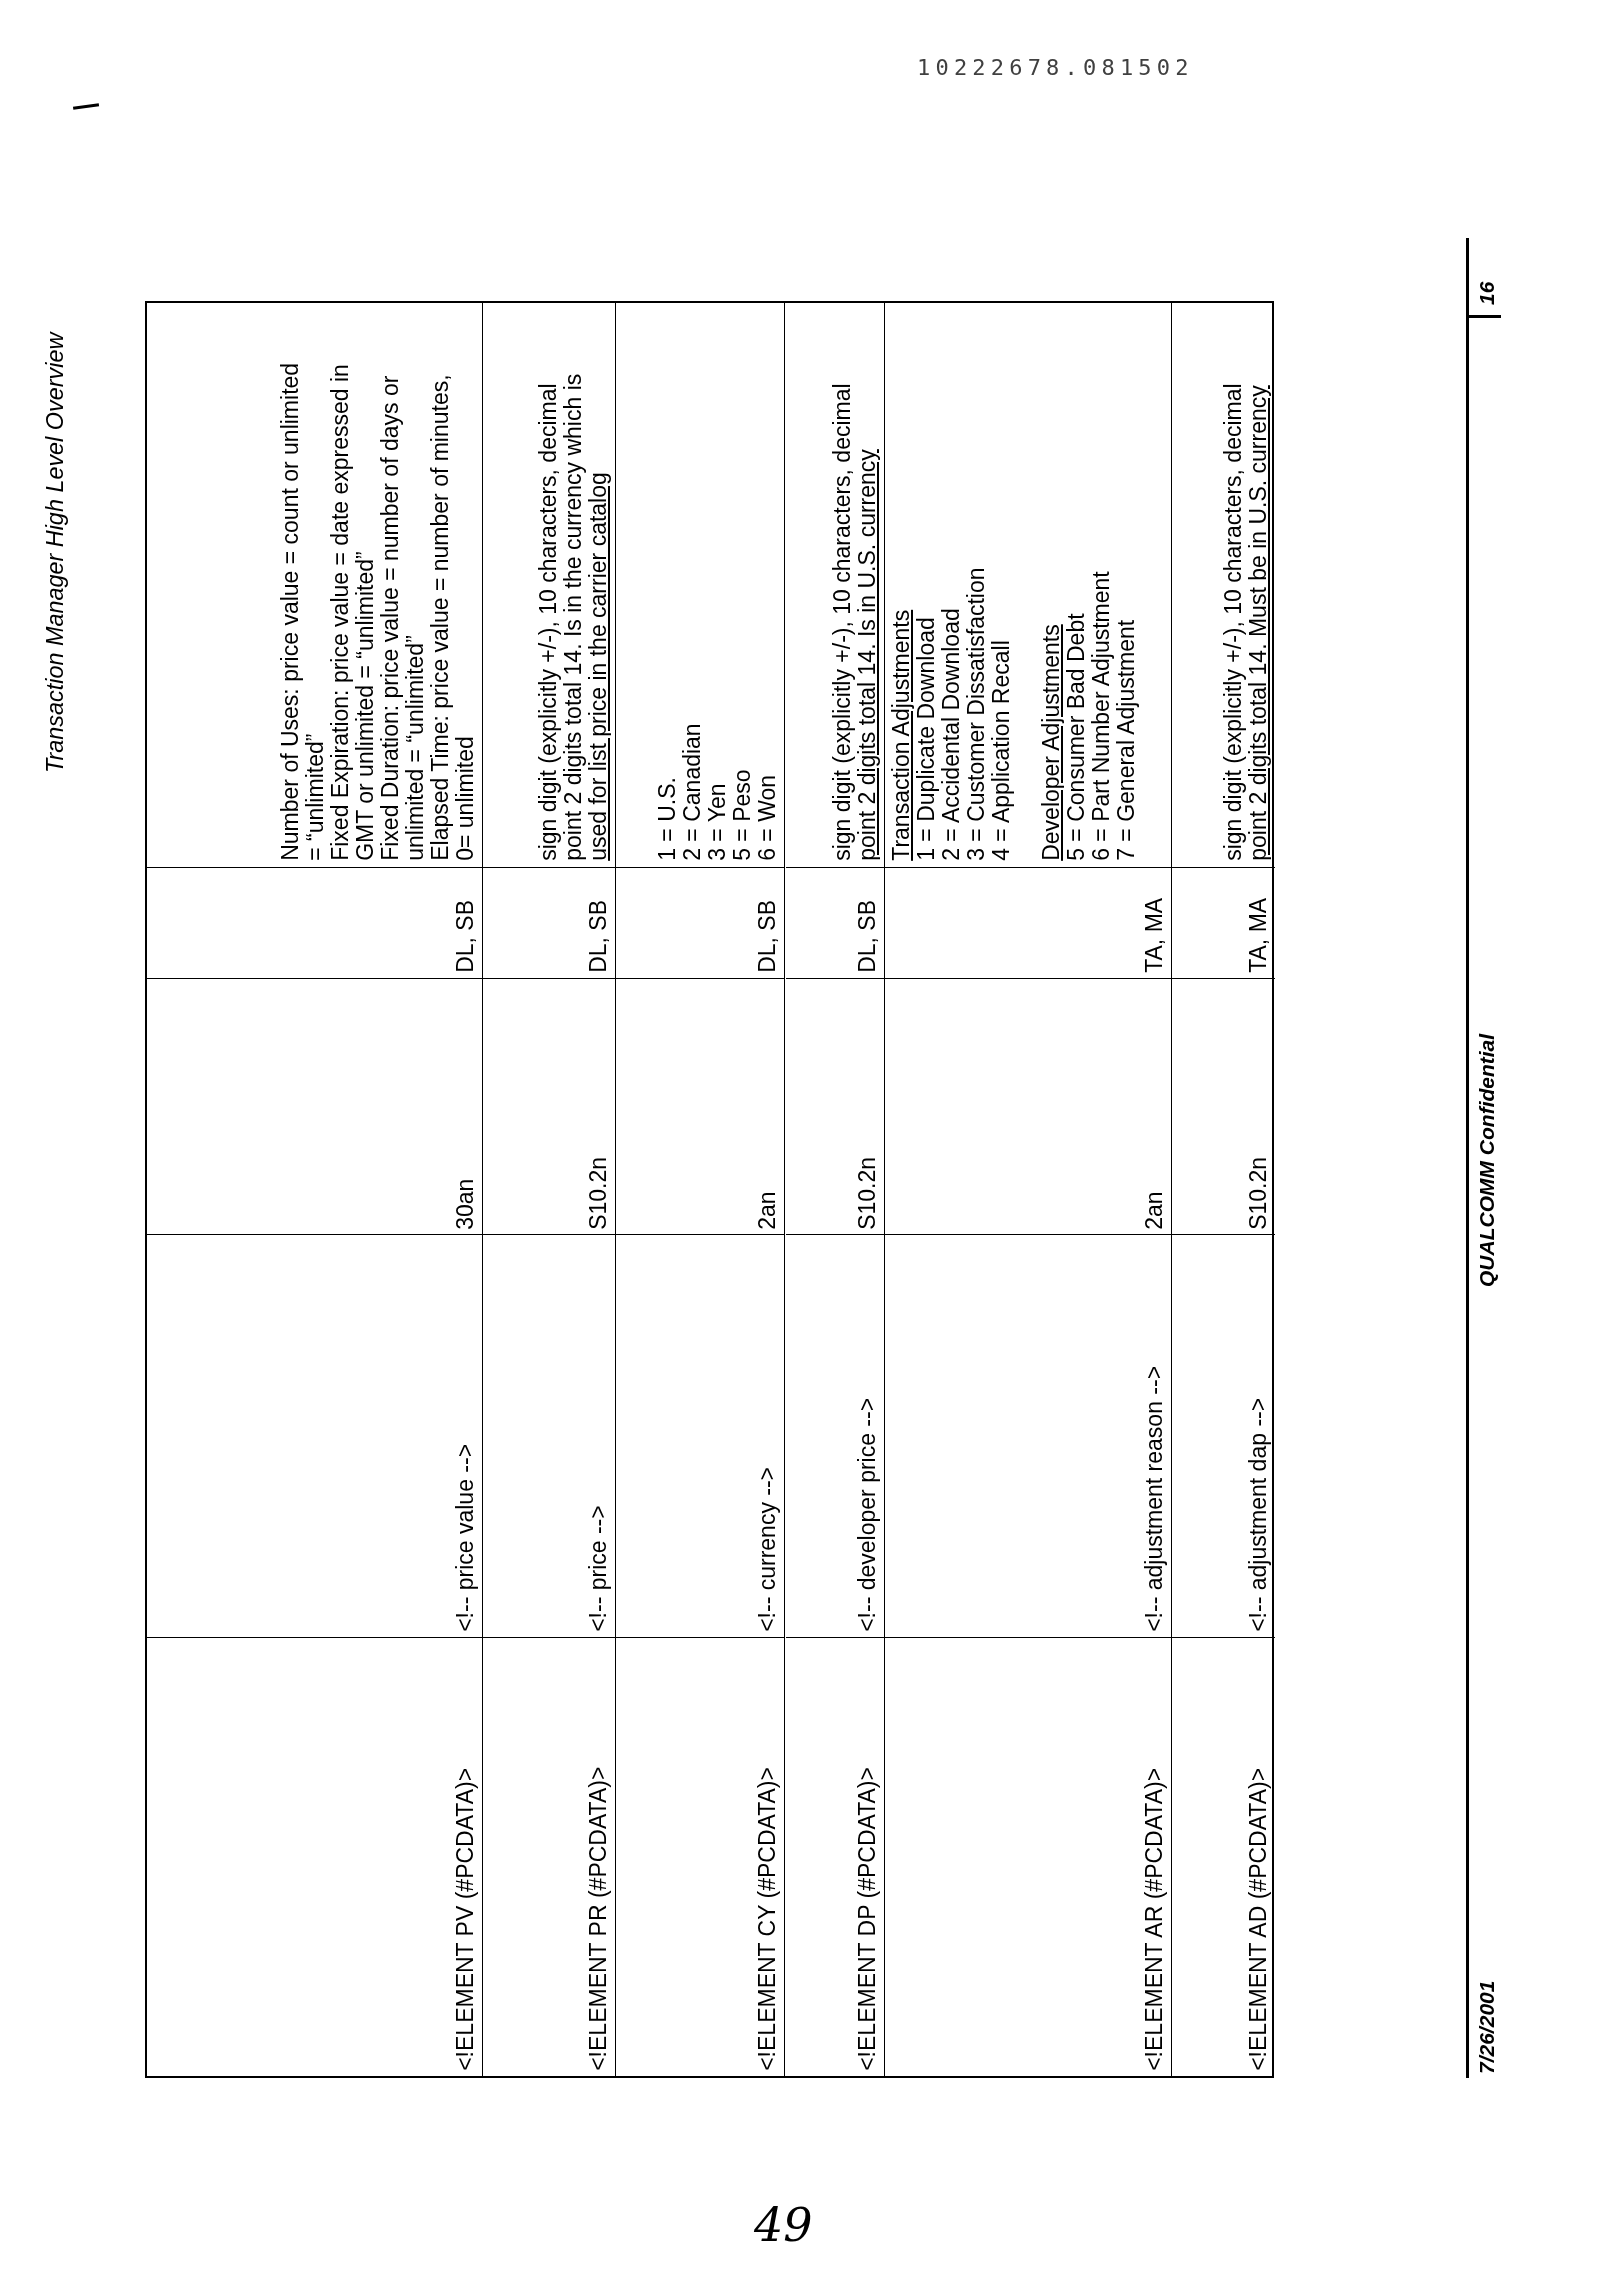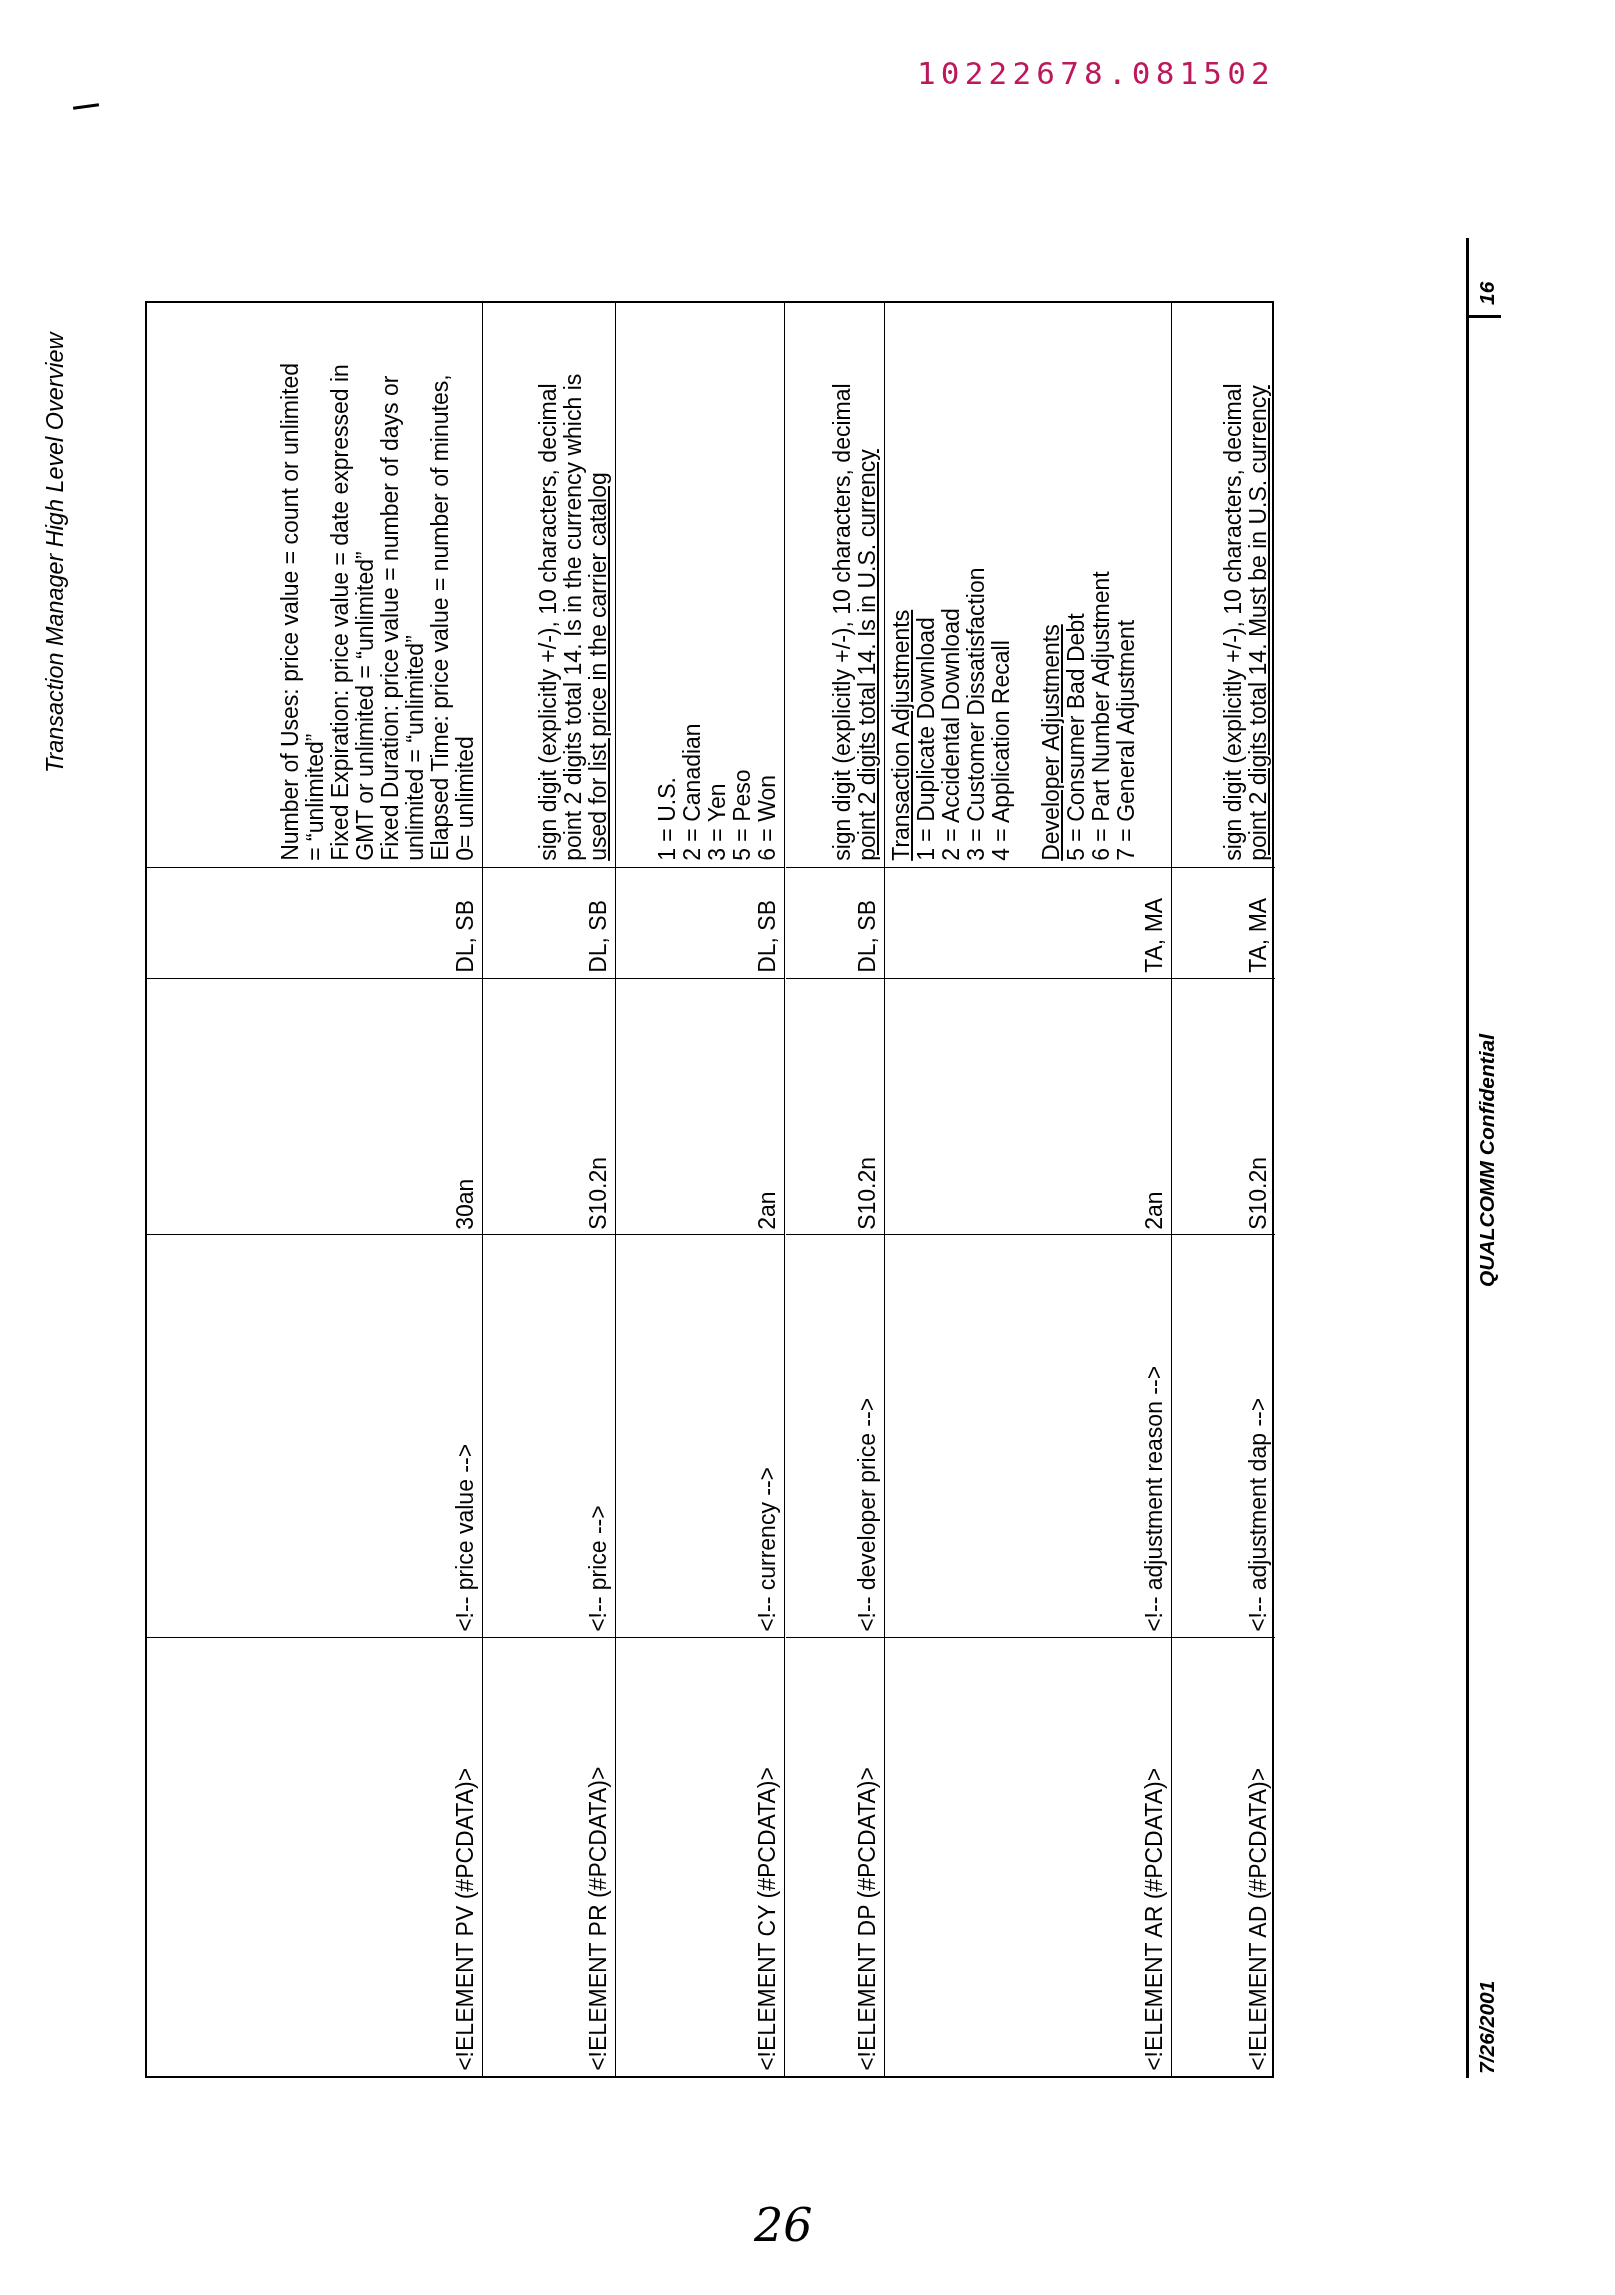--- a/index.html
+++ b/index.html
@@ -52,30 +52,30 @@
   .footer-conf { position:absolute; left:1008px; top:1475px; font-size:21px; font-weight:bold; font-style:italic; }
   .footer-page { position:absolute; left:1990px; top:1475px; font-size:21px; font-weight:bold; font-style:italic; }
   .page-num-rule { position:absolute; left:1977px; top:1468px; width:2.6px; height:33px; background:#000; }
 
   .handwritten {
     position:absolute; left:754px; top:2198px;
     font-family:"DejaVu Serif", serif; font-style:italic; font-size:46px;
   }
   .id-stamp {
     position:absolute; left:917px; top:55px;
-    font-family:"DejaVu Sans Mono", monospace; font-size:31px; letter-spacing:5.2px; color:#be185d;
+    font-family:"DejaVu Sans Mono", monospace; font-size:22px; letter-spacing:5.2px; color:#404040;
   }
   .scan-mark { position:absolute; left:73px; top:105px; width:26px; height:2.6px; background:#000; transform:rotate(-8deg); }
 </style>
 </head>
 <body>
 
 <div class="scan-mark"></div>
 <div class="id-stamp">10222678.081502</div>
-<div class="handwritten">26</div>
+<div class="handwritten">49</div>
 
 <div class="page">
   <div class="header-title" style="left:1522px;top:42px;">Transaction Manager High Level Overview</div>
 
   <div class="tbl">
 
     <div class="row" style="top:0;height:336px;">
       <div class="cell c-elem">&lt;!ELEMENT PV (#PCDATA)&gt;</div>
       <div class="cell c-comm">&lt;!-- price value --&gt;</div>
       <div class="cell c-type">30an</div>

